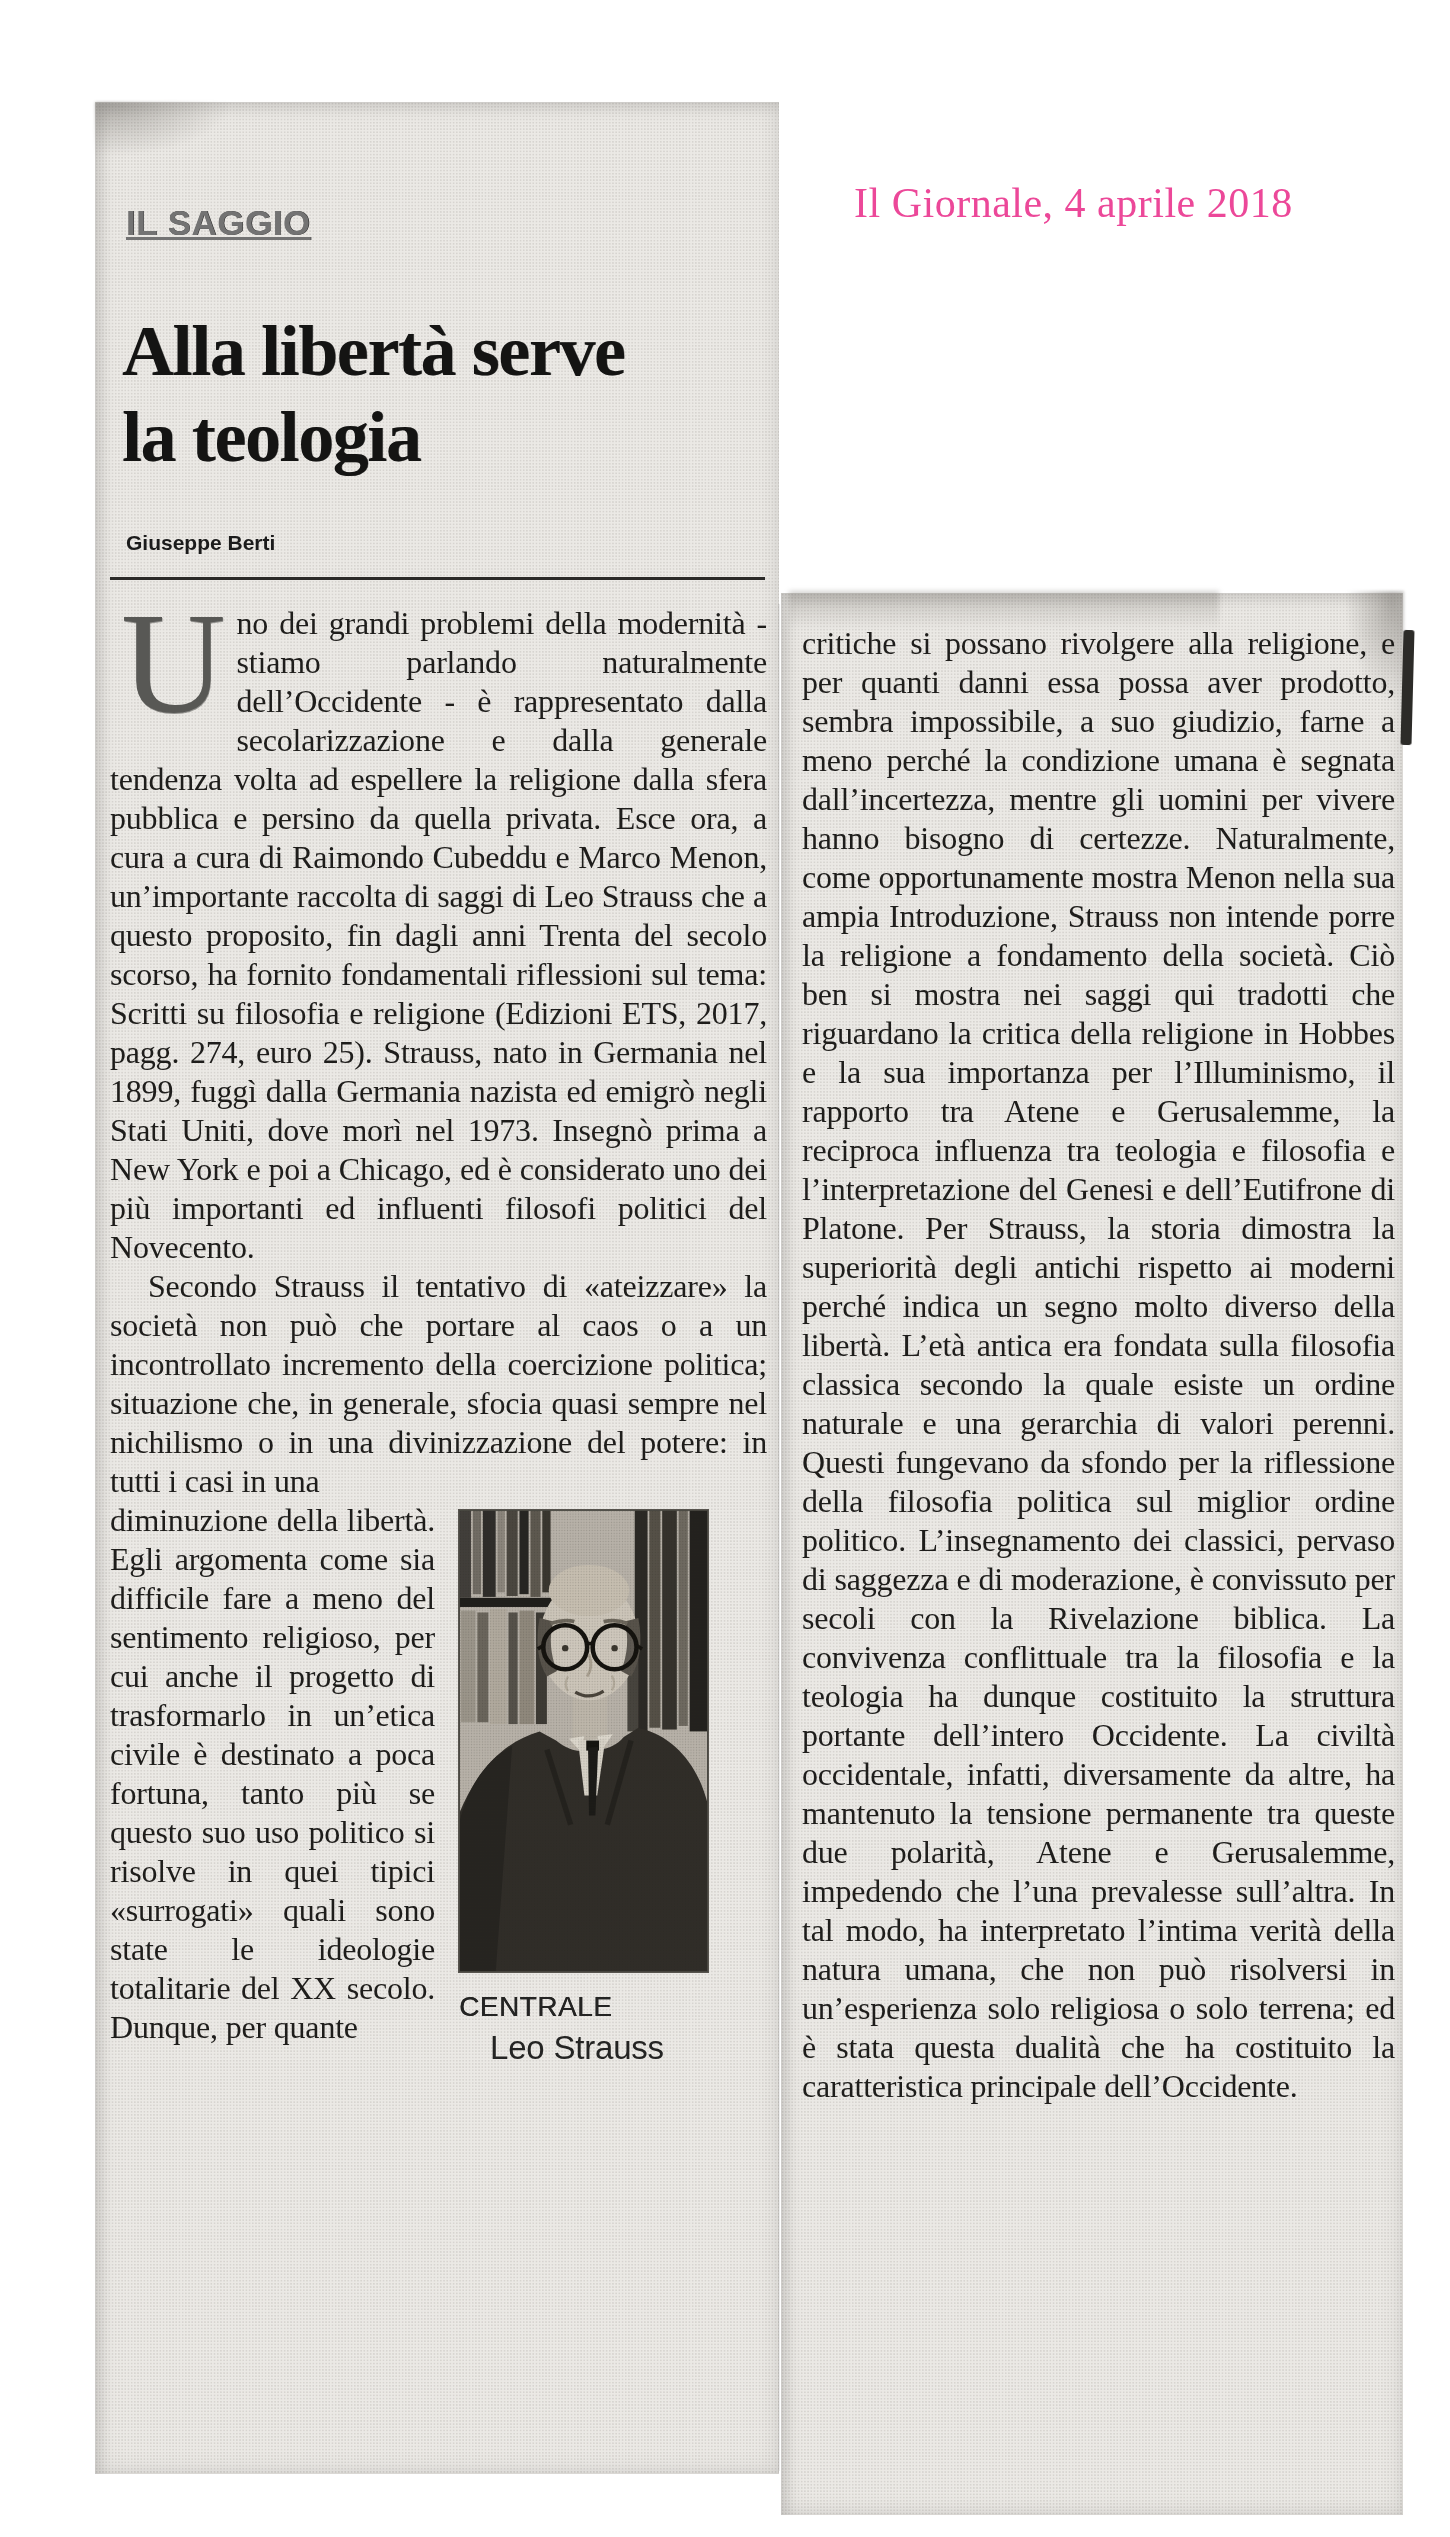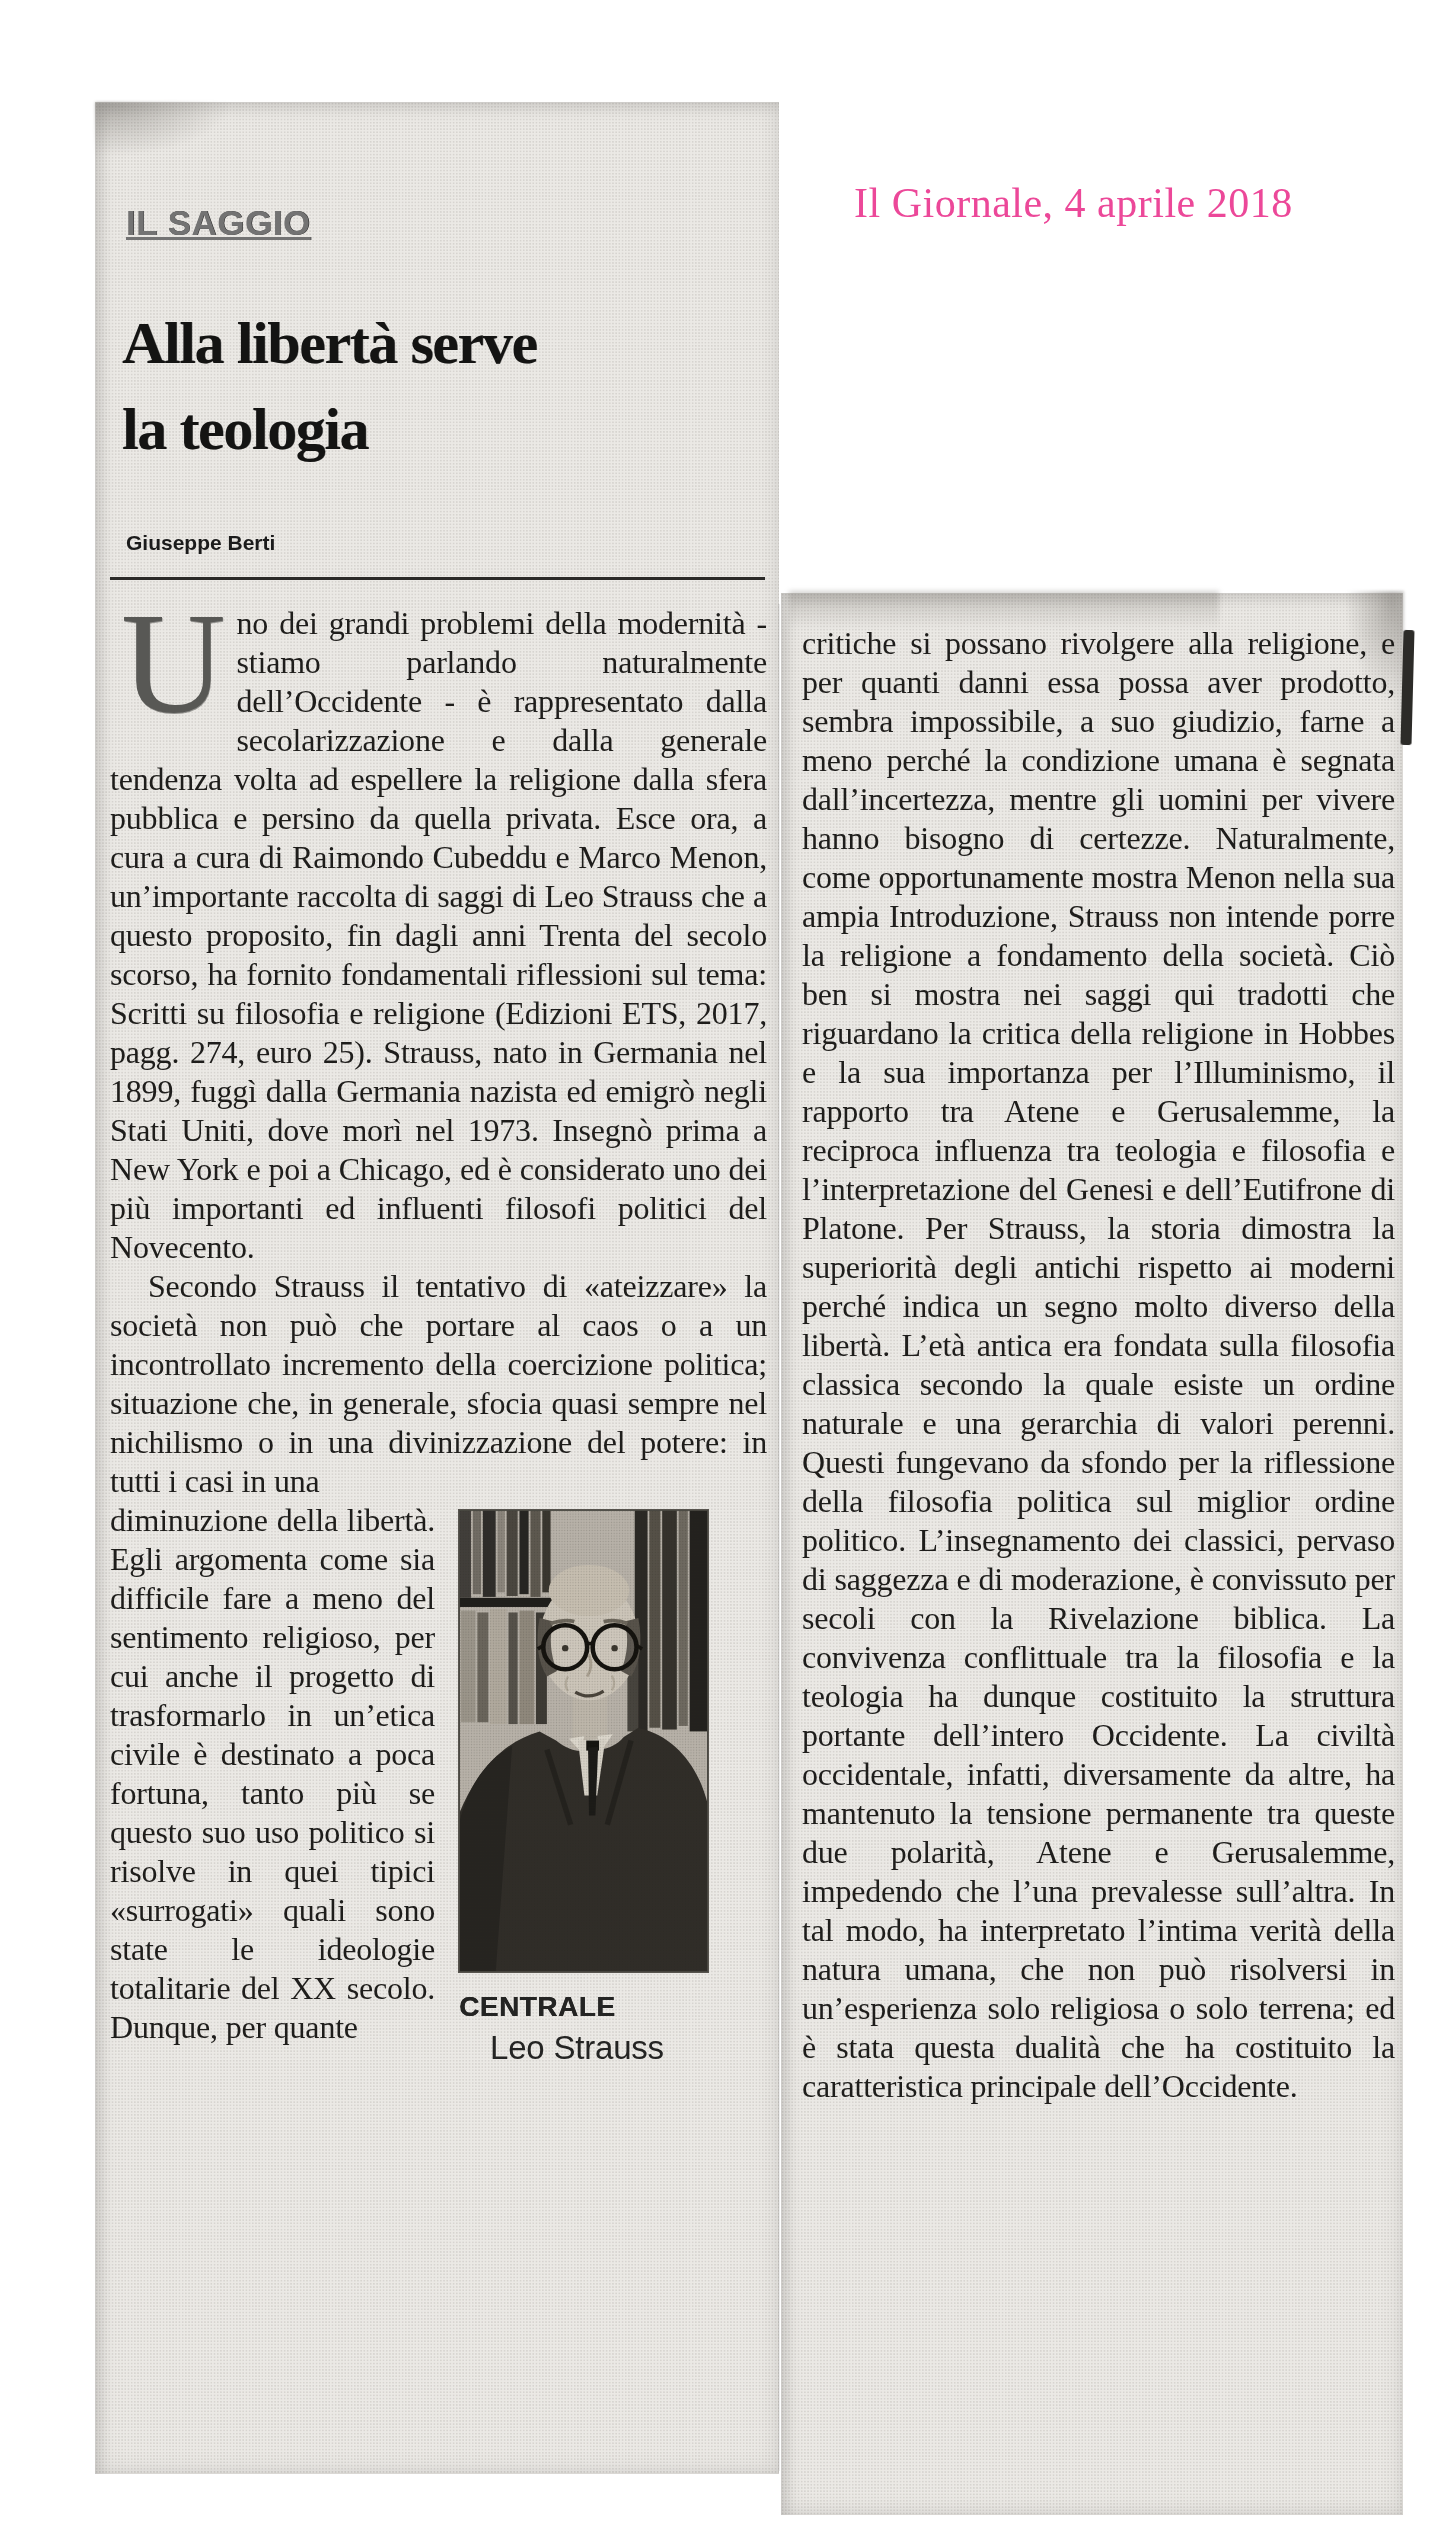--- a/index.html
+++ b/index.html
@@ -26,21 +26,21 @@
     transform:rotate(1.5deg);filter:blur(0.5px);}
   .col-divider{left:778px;top:604px;width:1.8px;height:1867px;background:rgba(0,0,0,0.07);}
 
   
   .dateline{position:absolute;left:846px;top:179px;font-size:42px;letter-spacing:0.5px;color:#ec4899;margin-left:8px;}
 
   .kicker{position:absolute;left:126px;top:203px;
           font-family:"Liberation Sans","DejaVu Sans",sans-serif;font-weight:700;
           font-size:35px;letter-spacing:0.5px;color:#737373;text-shadow:0.4px 0 0 #1c1c1c;text-decoration:underline;}
   .headline{position:absolute;left:122px;top:260px;width:650px;
-            font-weight:700;font-size:60px;line-height:86px;letter-spacing:-1.4px;color:#141413;
+            font-weight:700;font-size:72px;line-height:86px;letter-spacing:-1.4px;color:#141413;
             text-shadow:0.5px 0.4px 0.5px rgba(20,20,20,0.45);}
   .headline span{display:block;}
   .byline{position:absolute;left:126px;top:531px;
           font-family:"Liberation Sans","DejaVu Sans",sans-serif;font-weight:700;
           font-size:21px;color:#1b1b1b;}
   .byline-rule{position:absolute;left:110px;top:577px;width:655px;height:2.7px;background:#2b2a28;}
 
   
   .col{position:absolute;text-align:justify;font-size:32px;line-height:39px;
        letter-spacing:-0.2px;color:#1e1d1b;hyphens:auto;-webkit-hyphens:auto;}
@@ -54,21 +54,21 @@
            text-shadow:0.5px 0.5px 0 rgba(60,60,58,0.5);}
 
   .book-title{}
 
   
   .photo-fig{float:right;width:308px;margin:9.2px 0 3.7px 24px;}
   .photo-frame{width:249px;height:462px;outline:0.9px solid #57544e;
                box-shadow:0 0 0 0.9px rgba(40,38,35,0.25), inset 0 0 16.5px rgba(0,0,0,0.25);}
   .photo-frame svg{display:block;}
   .cap-kicker{display:block;margin-top:14.6px;
-              font-family:"Liberation Sans","DejaVu Sans",sans-serif;font-weight:700;
+              font-family:"Liberation Sans","DejaVu Sans",sans-serif;font-weight:400;
               font-size:28px;letter-spacing:0.5px;color:#242423;text-shadow:0.4px 0 0 #242423;}
   .cap-name{display:block;margin-top:2.7px;
             font-family:"Liberation Sans","DejaVu Sans",sans-serif;font-weight:400;
             font-size:33px;color:#242423;margin-left:31px;}
 </style>
 </head>
 <body>
 
 <div class="page">
 

